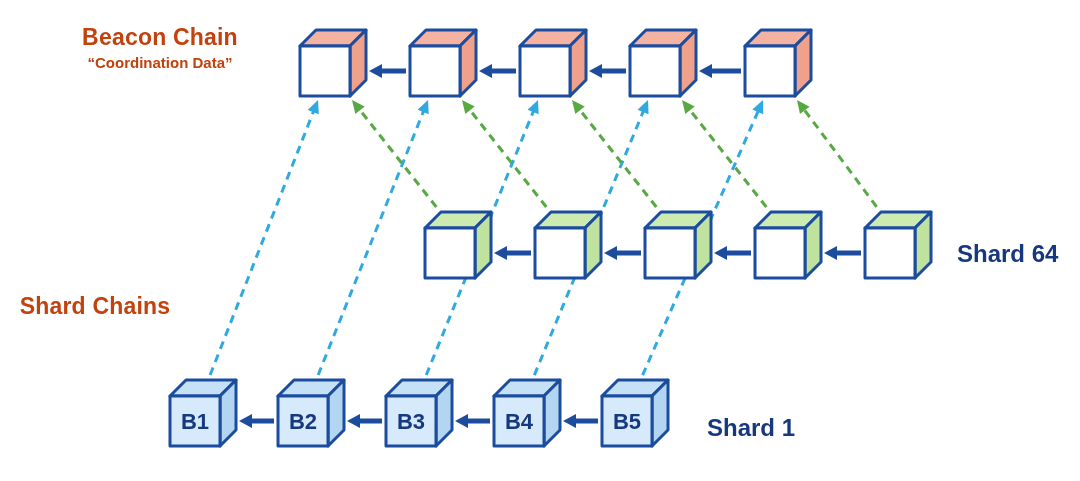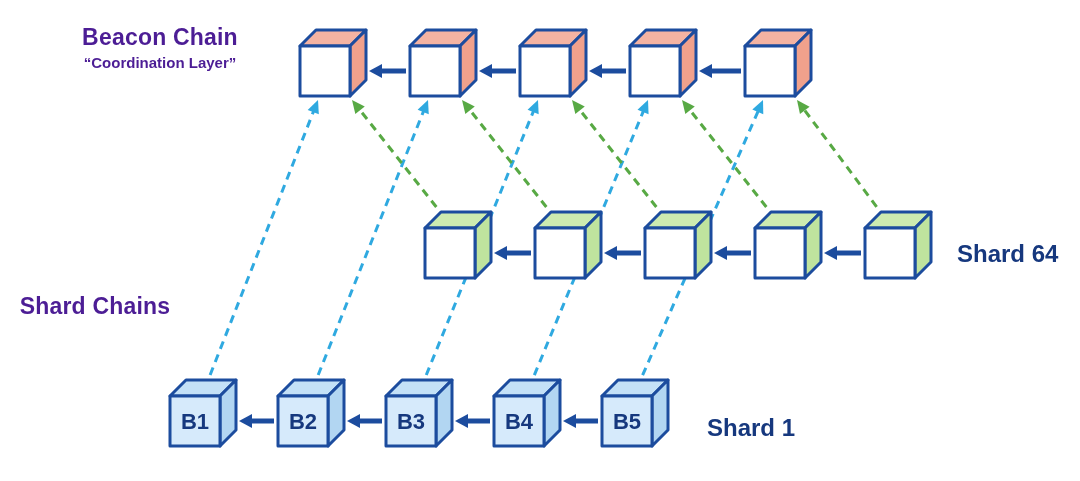--- a/index.html
+++ b/index.html
@@ -11,21 +11,21 @@
     overflow: hidden;
     font-family: "Liberation Sans", sans-serif;
   }
   .stage svg { position: absolute; left: 0; top: 0; }
   svg text {
     font-family: "Liberation Sans", sans-serif;
   }
   .label-block {
     position: absolute;
     text-align: center;
-    color: #4c1d95;
+    color: #c2410c;
     z-index: 2;
   }
   .label-main {
     font-size: 23px;
     font-weight: bold;
     letter-spacing: 0.2px;
   }
   .label-sub {
     font-size: 15px;
     font-weight: bold;
@@ -161,20 +161,20 @@
         <polygon points="602,396 618,380 668,380 652,396" fill="#C4E1F7" stroke="#1C4C9E" stroke-width="3" stroke-linejoin="round"></polygon>
         <polygon points="652,396 668,380 668,430 652,446" fill="#B2D6F2" stroke="#1C4C9E" stroke-width="3" stroke-linejoin="round"></polygon>
         <rect x="602" y="396" width="50" height="50" fill="#D6EAFB" stroke="#1C4C9E" stroke-width="3" stroke-linejoin="round"></rect>
         <text x="627" y="429" text-anchor="middle" fill="#16387E" font-size="22" font-weight="bold">B5</text>
       </g>
       <text x="707" y="436" fill="#16387E" font-size="24" font-weight="bold">Shard 1</text>
     </svg>
 
   <div class="label-block" style="left:55px; top:24px; width:210px;">
     <div class="label-main">Beacon Chain</div>
-    <div class="label-sub">“Coordination Layer”</div>
+    <div class="label-sub">“Coordination Data”</div>
   </div>
 
   <div class="label-block" style="left:2px; top:293px; width:186px;">
     <div class="label-main">Shard Chains</div>
   </div>
 
 </div>
 
 </body></html>

